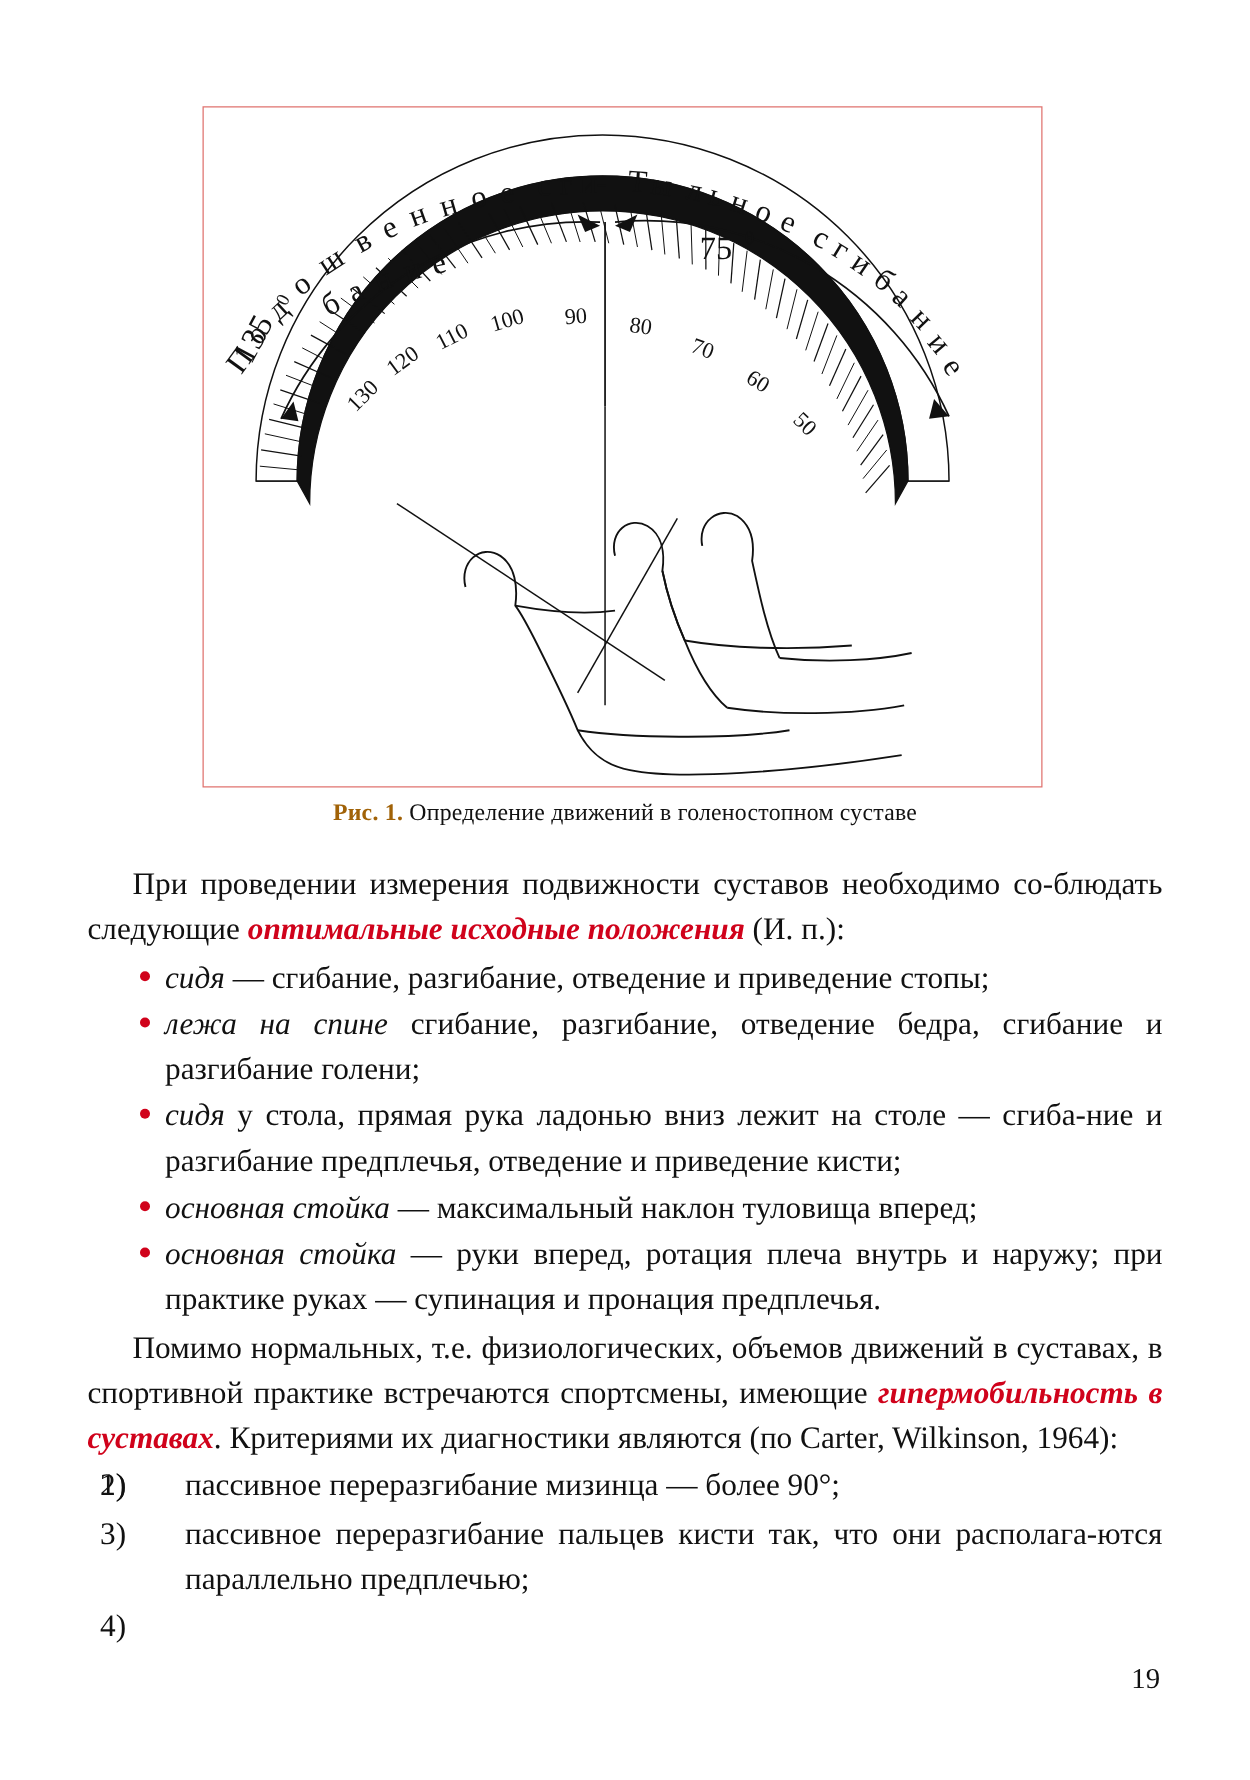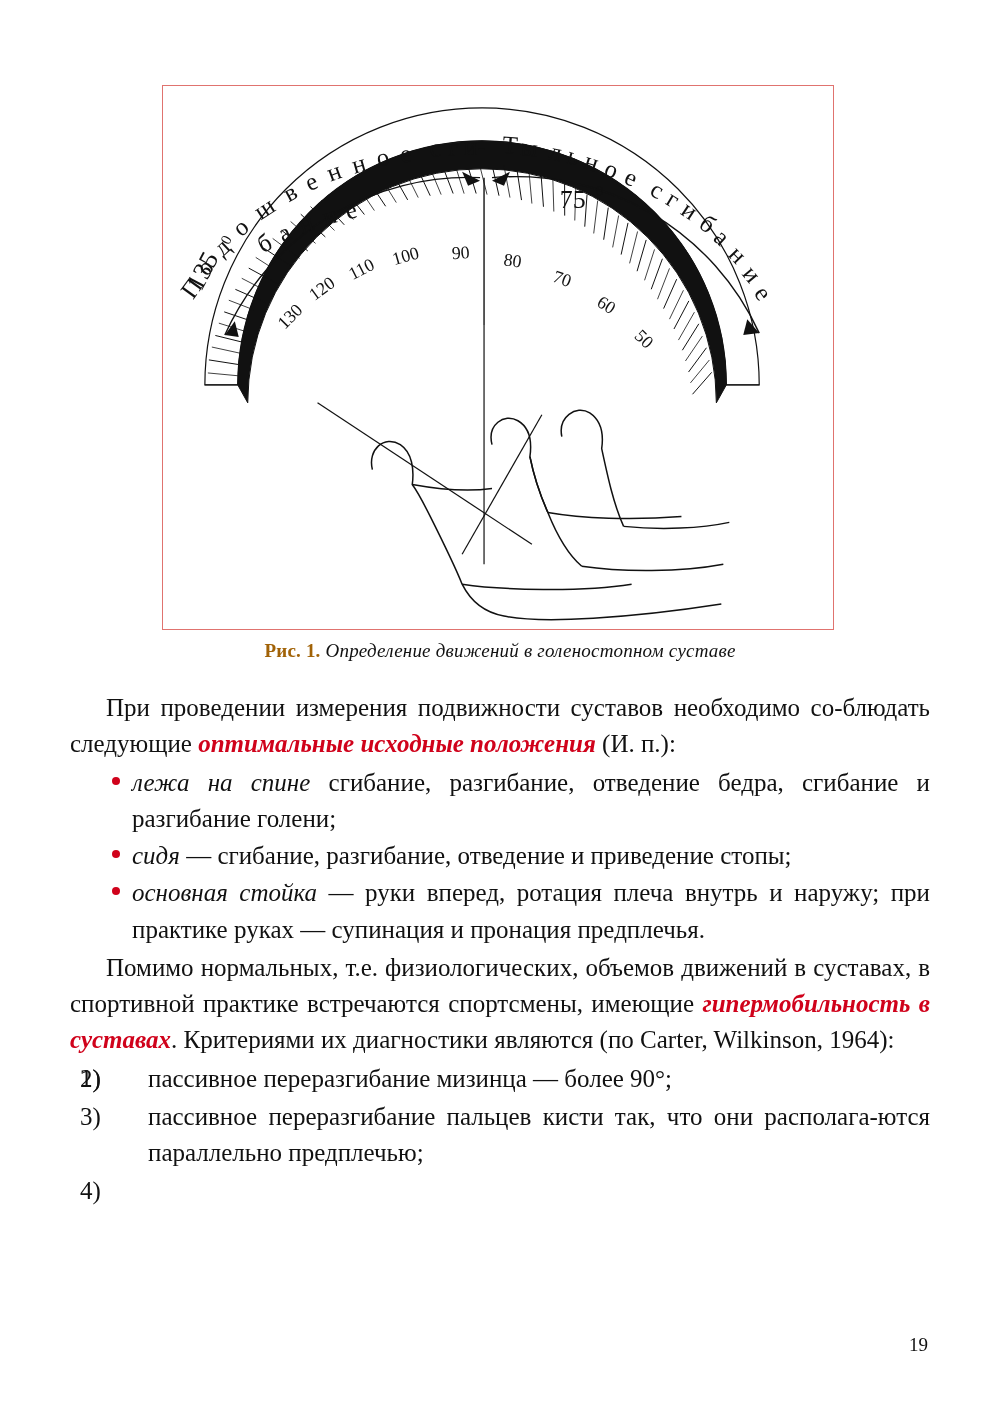--- a/index.html
+++ b/index.html
@@ -50,21 +50,20 @@
     text-align: center;
     font-size: 19px;
     letter-spacing: 0.2px;
   }
   .fig-caption .fig-num {
     color: #a16207;
     font-weight: bold;
   }
   .fig-caption .fig-text {
     color: #111;
-    font-style: italic;
   }
 
   
   .content {
     position: absolute;
     left: 70px;
     top: 690px;
     width: 860px;
     font-size: 25px;
     line-height: 1.45;
@@ -122,21 +121,21 @@
     left: 10px;
     top: 0;
     width: 46px;
     text-align: left;
   }
 
   .page-number {
     position: absolute;
     right: 72px;
     bottom: 68px;
-    font-size: 19px;
+    font-size: 23px;
     color: #111;
     margin-top: 18px;
   }
 
   
   .svg-text { font-family: "Liberation Serif", serif; }
 </style>
 </head>
 <body>
 
@@ -330,22 +329,24 @@
 
   <div class="fig-caption">
     <span class="fig-num">Рис. 1.</span><span class="fig-text"> Определение движений в голеностопном суставе</span>
   </div>
 
   <div class="content">
 
     <p class="para"><span>При проведении измерения подвижности суставов необходимо со-блюдать следующие </span><span class="hl">оптимальные исходные положения</span><span> (И. п.):</span></p>
 
     <ul class="bullets">
+      <li><span class="it">сидя</span><span> — сгибание, разгибание, отведение и приведение стопы;</span></li>
       <li><span class="it">лежа на спине</span><span> сгибание, разгибание, отведение бедра, сгибание и разгибание голени;</span></li>
-      <li><span class="it">сидя</span><span> — сгибание, разгибание, отведение и приведение стопы;</span></li>
+      <li><span class="it">сидя</span><span> у стола, прямая рука ладонью вниз лежит на столе — сгиба-ние и разгибание предплечья, отведение и приведение кисти;</span></li>
+      <li><span class="it">основная стойка</span><span> — максимальный наклон туловища вперед;</span></li>
       <li><span class="it">основная стойка</span><span> — руки вперед, ротация плеча внутрь и наружу; при практике руках — супинация и пронация предплечья.</span></li>
     </ul>
 
     <p class="para"><span>Помимо нормальных, т.е. физиологических, объемов движений в суставах, в спортивной практике встречаются спортсмены, имеющие </span><span class="hl">гипермобильность в суставах</span><span>. Критериями их диагностики являются (по Carter, Wilkinson, 1964):</span></p>
 
     <ol class="numbered">
       <li><span class="num">1)</span></li>
       <li><span class="num">2)</span><span>пассивное переразгибание мизинца — более 90°;</span></li>
       <li><span class="num">3)</span><span>пассивное переразгибание пальцев кисти так, что они располага-ются параллельно предплечью;</span></li>
       <li><span class="num">4)</span></li>

